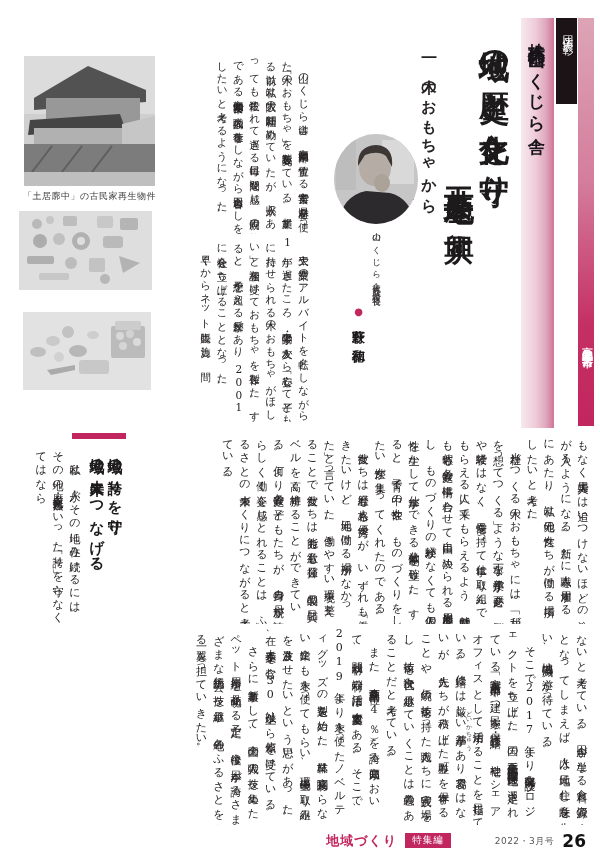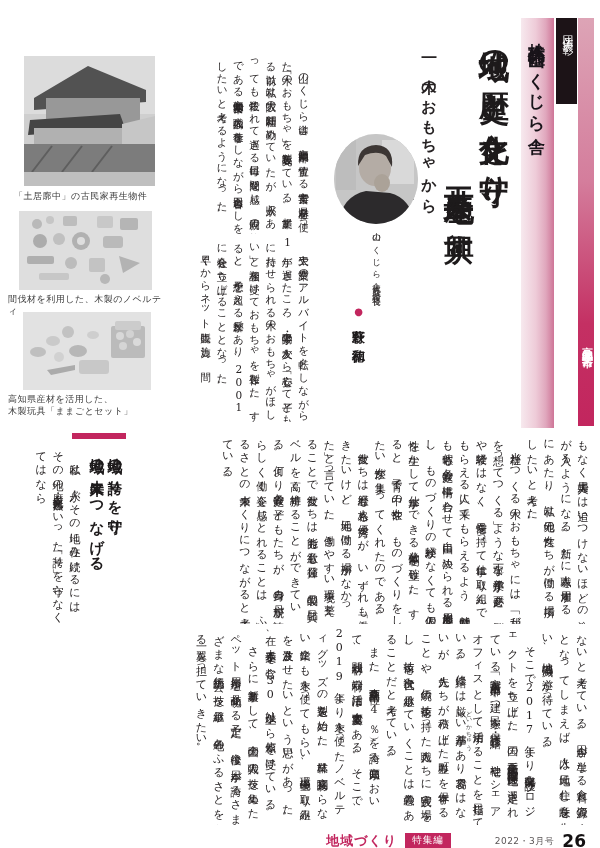--- a/index.html
+++ b/index.html
@@ -44,21 +44,21 @@
   #portrait-caption .name{display:block;line-height:21px;padding-top:80px;
     font-weight:bold;font-size:13px;letter-spacing:2px;color:#1d1a1b;}
   #portrait-caption .bullet{color:#c2265e;font-size:10px;}
 
   
   .photo{background:#d8d8d8;overflow:hidden;}
   #photo-house{left:24px;top:56px;width:131px;height:130px;}
   #photo-novelty{left:19px;top:211px;width:133px;height:79px;}
   #photo-toys{left:23px;top:312px;width:128px;height:78px;}
   .caption{font-family:"DejaVu Sans","Liberation Sans",sans-serif;font-size:9px;letter-spacing:0.5px;
-    color:#3a3a3a;text-align:left;line-height:12px;}
+    color:#3a3a3a;text-align:center;line-height:12px;}
   #cap-house{left:14px;top:190px;width:151px;}
   #cap-novelty{left:8px;top:293px;width:157px;}
   #cap-toys{left:8px;top:393px;width:157px;}
 
   
   .intro-block{font-size:10.5px;letter-spacing:0.7px;line-height:16.3px;overflow:hidden;}
   #intro1{left:165px;top:54px;width:147px;height:180px;}
   #intro2{left:165px;top:236px;width:147px;height:186px;}
 
   
@@ -152,45 +152,40 @@
         <circle cx="62" cy="30" r="4" fill="#dedede"></circle>
       <rect x="84" y="25" width="20" height="12" rx="3" fill="#bababa"></rect>
       <rect x="8" y="45" width="27" height="8" rx="2" fill="#afafaf"></rect>
       <circle cx="52" cy="52" r="6" fill="#bcbcbc"></circle>
       <rect x="70" y="47" width="16" height="14" rx="2" fill="#c3c3c3"></rect>
       <polygon points="100,45 121,52 104,62" fill="#b3b3b3"></polygon>
       <rect x="20" y="62" width="30" height="7" rx="2" fill="#c7c7c7"></rect>
       <circle cx="86" cy="68" r="5" fill="#b7b7b7"></circle>
     </svg>
   </div>
-  <div id="cap-novelty" class="abs caption">間伐材を利用した、木製のノベルティ</div>
 
   <div id="photo-toys" class="abs photo">
     <svg width="128" height="78" viewBox="0 0 128 78">
       <rect width="128" height="78" fill="#e2e2e2"></rect>
       <rect x="88" y="14" width="34" height="32" rx="2" fill="#bbbbbb"></rect>
       <rect x="92" y="9" width="26" height="9" rx="2" fill="#cccccc"></rect>
       <circle cx="97" cy="24" r="4" fill="#d8d8d8"></circle>
         <circle cx="107" cy="22" r="4" fill="#d2d2d2"></circle>
       <circle cx="114" cy="30" r="4" fill="#dadada"></circle>
         <circle cx="100" cy="34" r="4" fill="#d5d5d5"></circle>
       <ellipse cx="15" cy="40" rx="8" ry="5" fill="#bfbfbf"></ellipse>
       <ellipse cx="30" cy="29" rx="7" ry="5" fill="#cacaca"></ellipse>
       <circle cx="45" cy="20" r="6" fill="#c2c2c2"></circle>
       <ellipse cx="55" cy="39" rx="9" ry="6" fill="#b7b7b7"></ellipse>
       <ellipse cx="70" cy="23" rx="6" ry="4" fill="#cecece"></ellipse>
       <rect x="56" y="48" width="30" height="14" rx="3" fill="#c8c8c8"></rect>
       <polygon points="24,58 52,53 52,58 28,63" fill="#ababab"></polygon>
       <circle cx="36" cy="45" r="5" fill="#d1d1d1"></circle>
     </svg>
   </div>
-  <div id="cap-toys" class="abs caption">
-    <div>高知県産材を活用した、</div>
-    <div>木製玩具「ままごとセット」</div>
-  </div>
 
   <div id="intro1" class="abs v intro-block">
     <p>　山のくじら舎は、高知県東部に位置する安芸市で県産材を使った「木のおもちゃ」を製造販売している。起業する以前、私は大阪の新聞社に勤めていたが、収入があっても忙殺されて過ぎる毎日に疑問を感じ、両親の故郷である高知県安芸市で職人的な仕事をしながら田舎暮らしをしたいと考えるようになった。</p>
   </div>
   <div id="intro2" class="abs v intro-block">
     <p>　大工や農業のアルバイトを転々としながら1年が過ぎたころ、妻・陽子の友人から「安心して子どもに持たせられる木のおもちゃがほしい」と相談を受けておもちゃを製作した。すると、予想を超える反響があり、2001年に会社を立ち上げることとなった。</p>
     <p>　早くからネット販売に注力し、間</p>
   </div>
 
   <div id="tier1" class="abs v tier">

